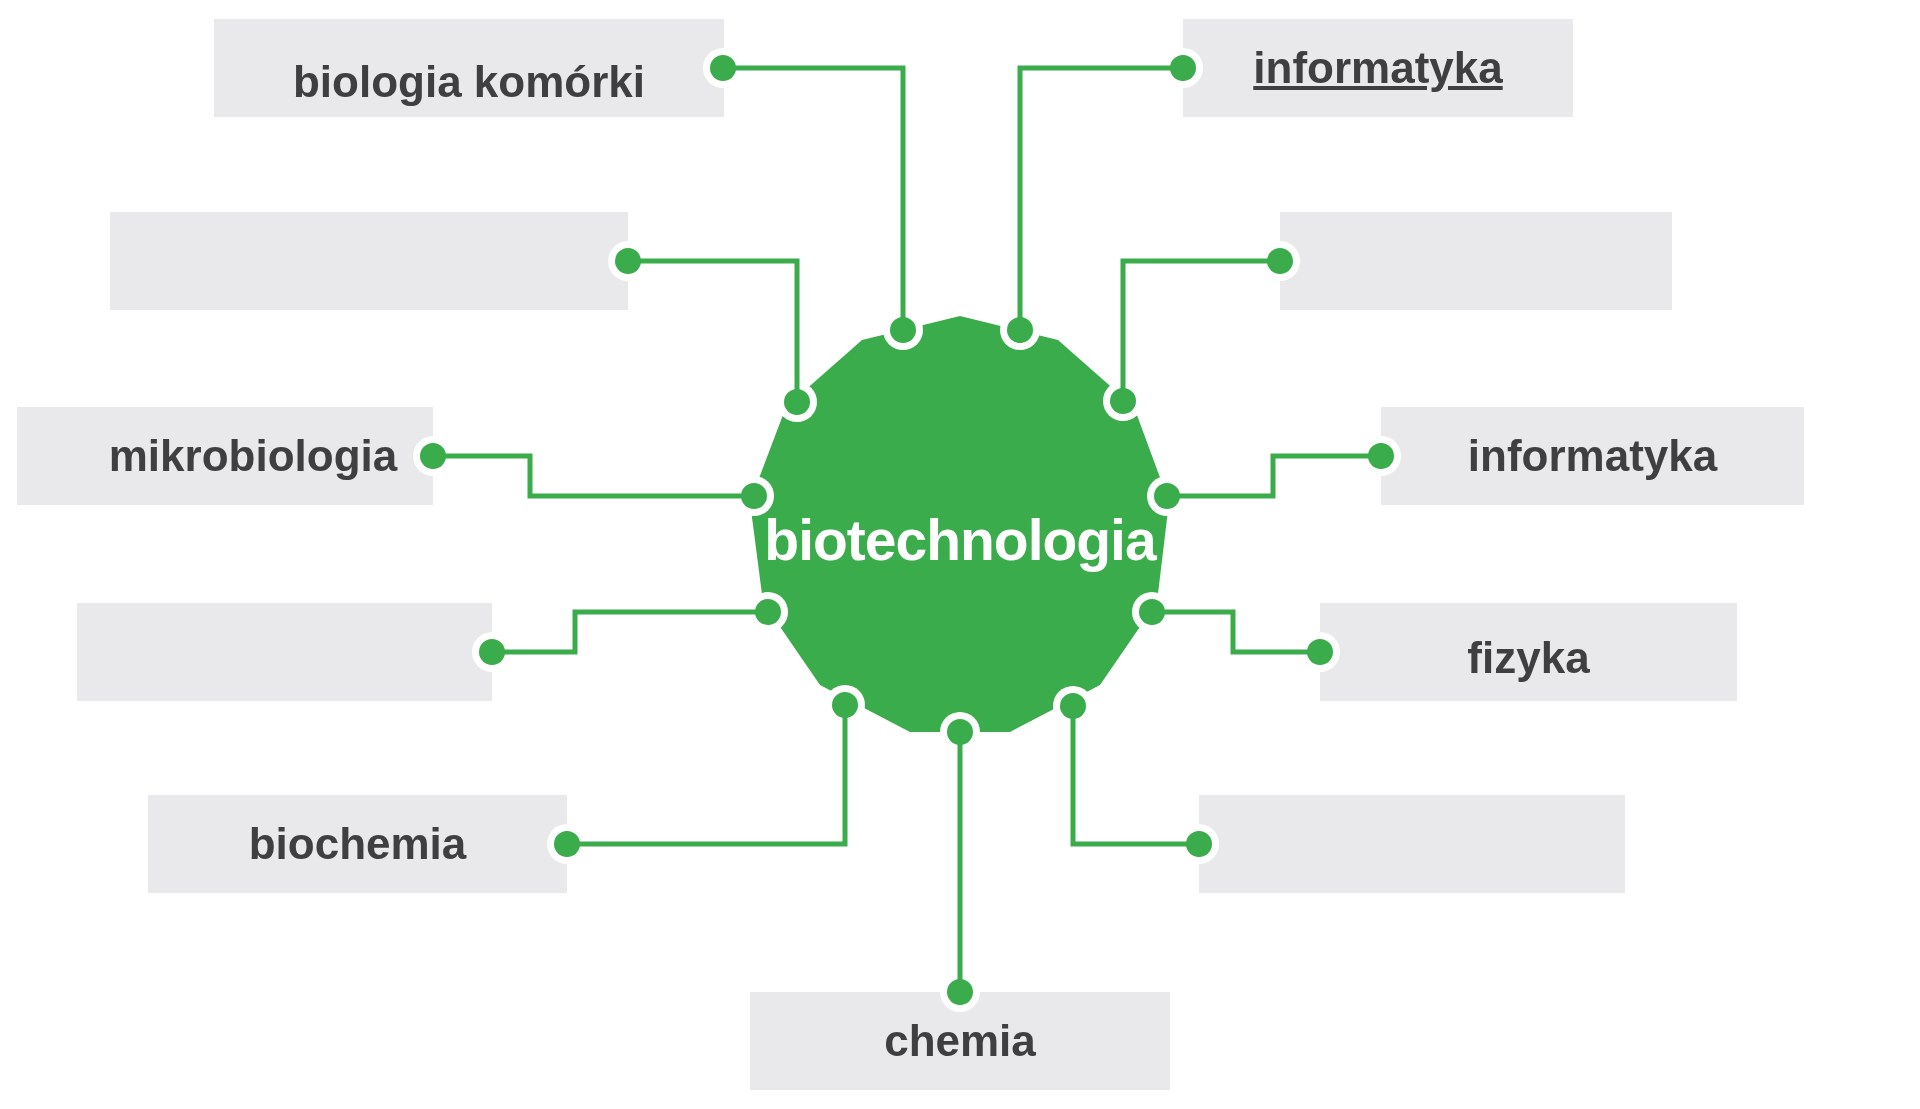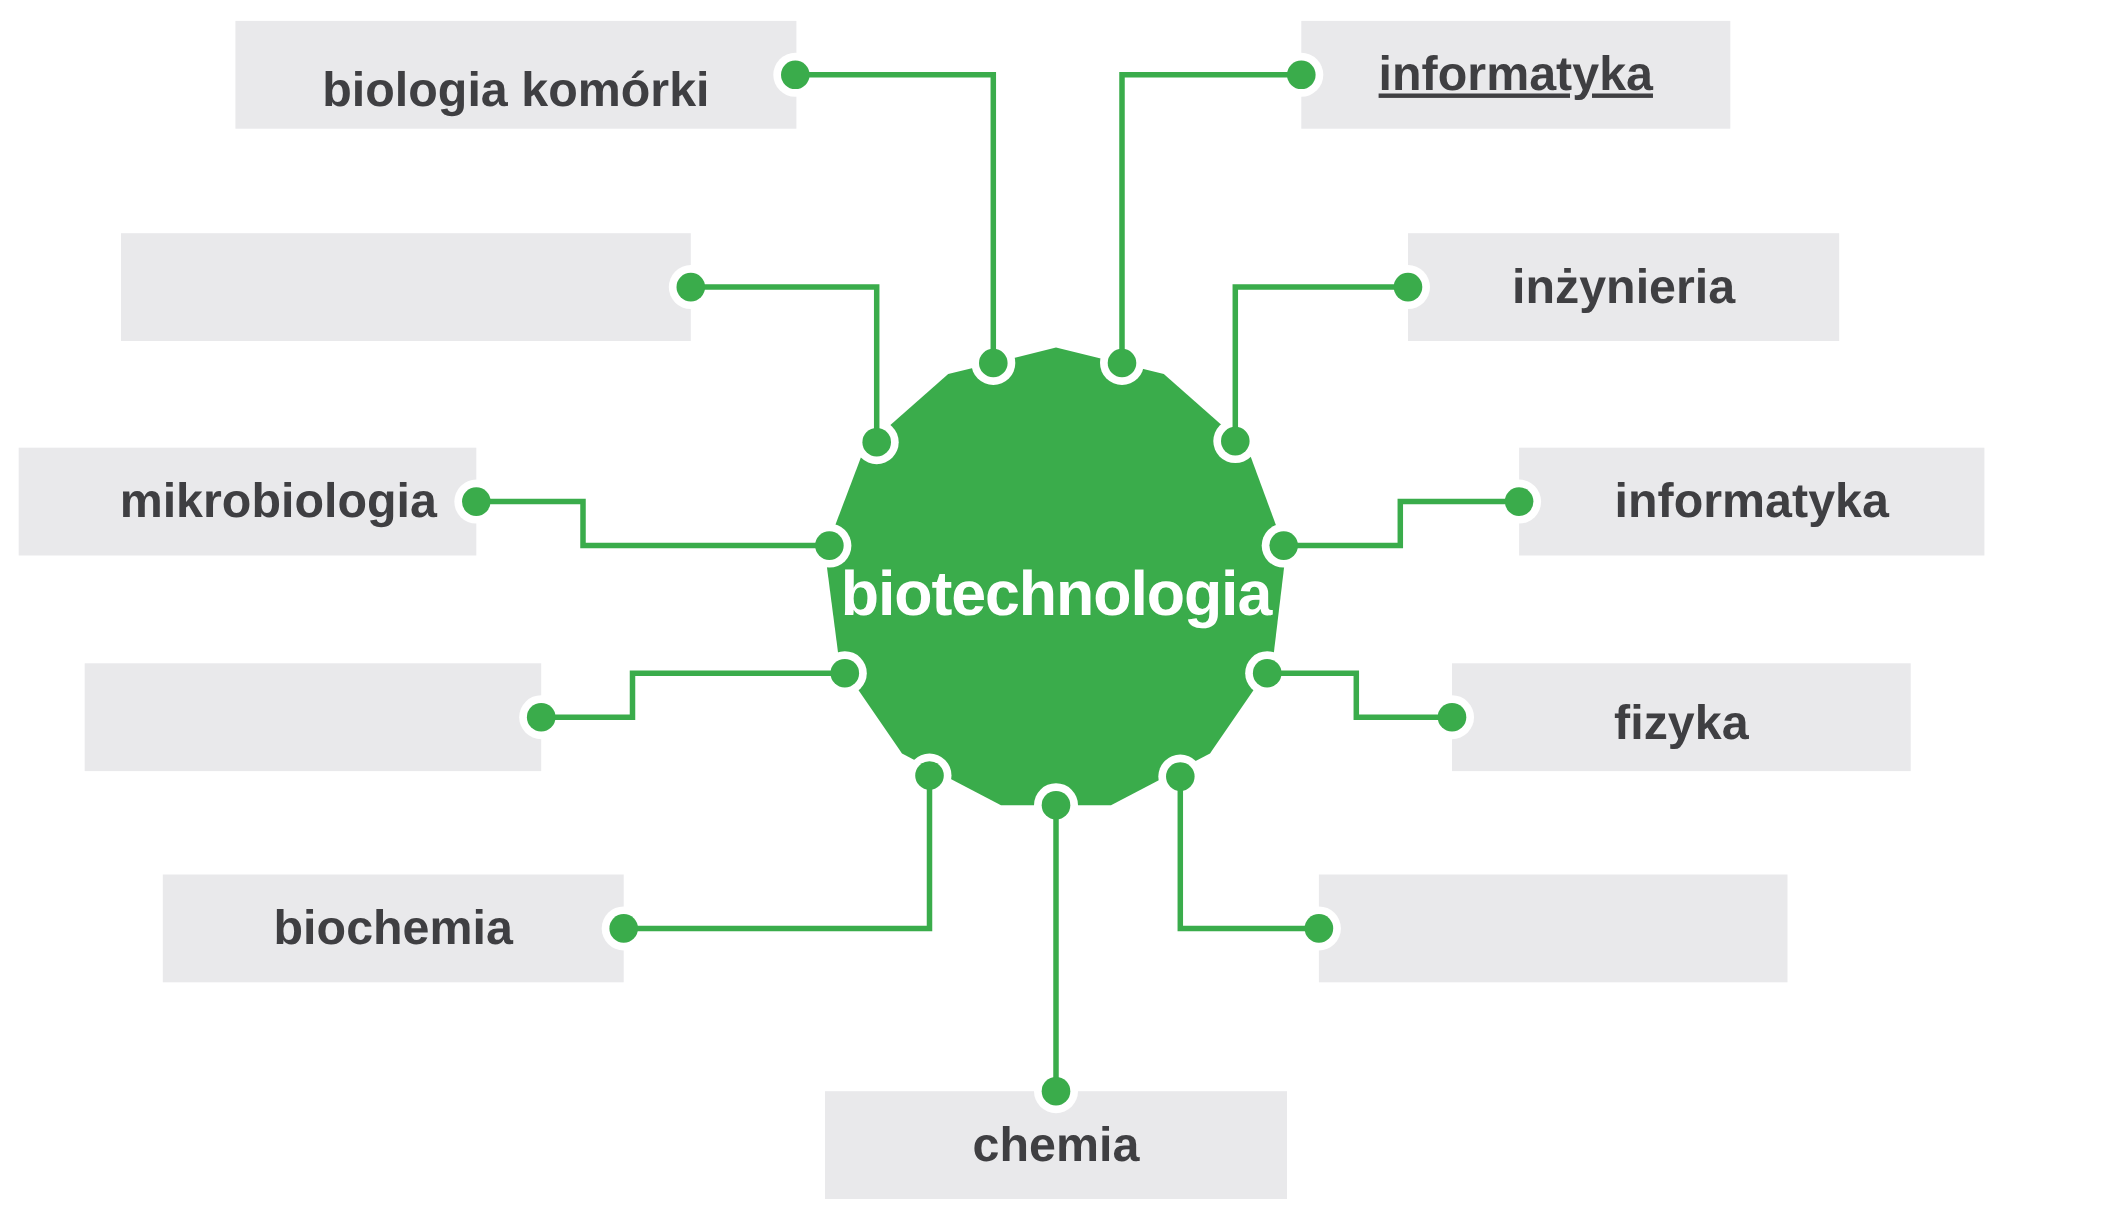--- a/index.html
+++ b/index.html
@@ -159,19 +159,18 @@
       <circle cx="960" cy="992" r="13" fill="#3aac4b"></circle>
       <circle cx="960" cy="732" r="13" fill="#3aac4b"></circle>
     </g>
   </svg>
 
   <div class="field-label" style="left:214px;  top:19px;  width:510px; height:126px;">biologia komórki</div>
   <div class="field-label" style="left:17px;   top:407px; width:416px; height:98px;margin-left:28px;">mikrobiologia</div>
   <div class="field-label" style="left:148px;  top:795px; width:419px; height:98px;text-align:center;">biochemia</div>
   <div class="field-label" style="left:750px;  top:992px; width:420px; height:98px;">chemia</div>
   <div class="field-label" style="left:1183px; top:19px;  width:390px; height:98px;text-decoration:underline;">informatyka</div>
-  <div class="field-label" style="left:1280px; top:212px; width:392px; height:98px;">inżynieria</div>
   <div class="field-label" style="left:1381px; top:407px; width:423px; height:98px;">informatyka</div>
   <div class="field-label" style="left:1320px; top:603px; width:417px; height:109px;">fizyka</div>
 
   <div class="center-label">biotechnologia</div>
 
 </div>
 
 </body></html>

